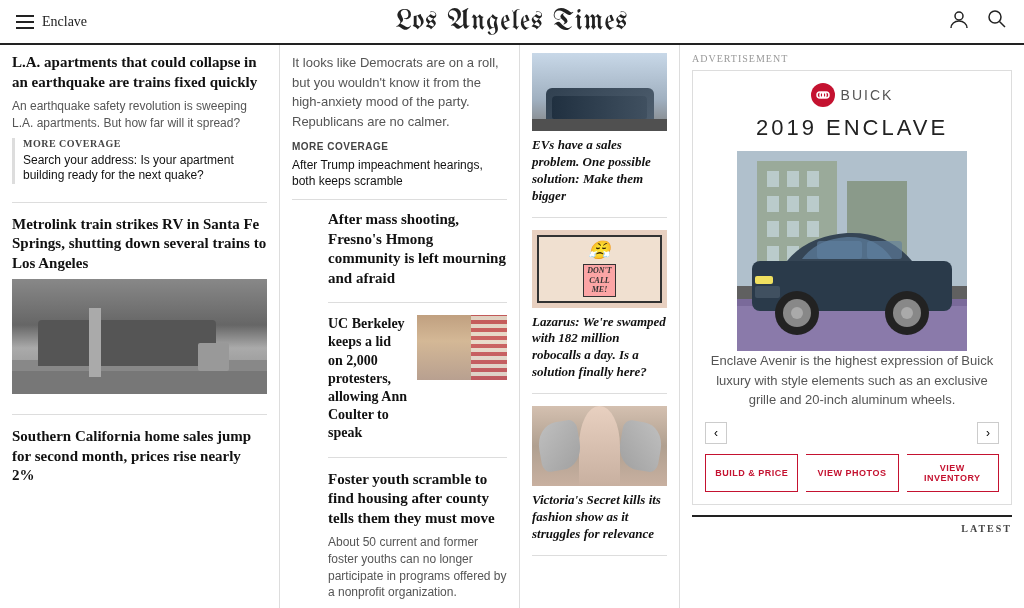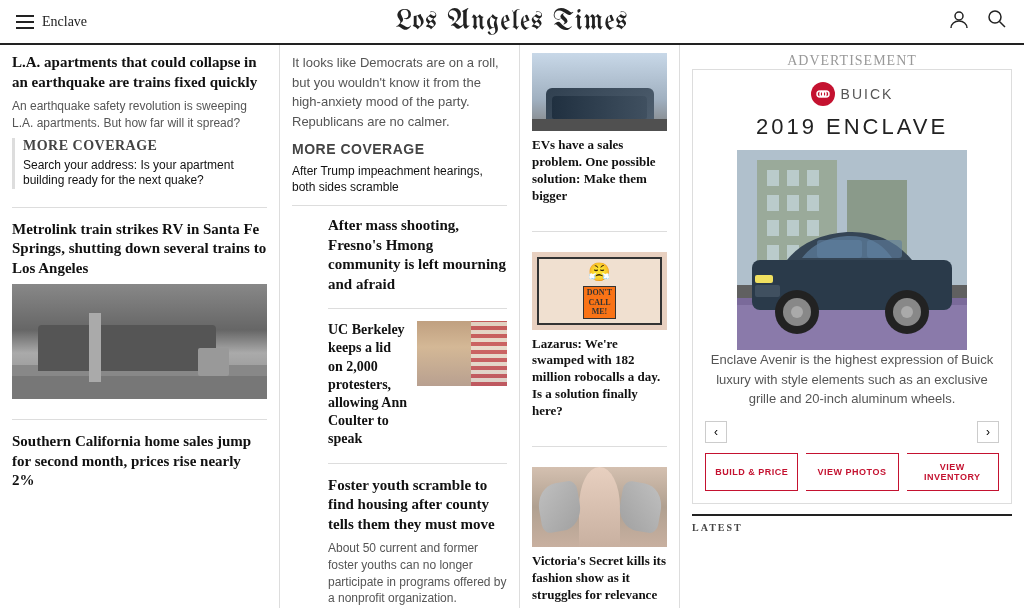--- a/index.html
+++ b/index.html
@@ -26,51 +26,51 @@
     
     .col4 { flex: 1; padding: 8px 12px; }
     
     .article { padding-bottom: 12px; margin-bottom: 12px; border-bottom: 1px solid #ddd; }
     .article:last-child { border-bottom: none; }
     
     .article-title { font-size: 15px; font-weight: bold; line-height: 1.3; margin-bottom: 6px; color: #111; }
     .article-title a { text-decoration: none; color: #111; }
     .article-summary { font-size: 12px; color: #555; line-height: 1.4; margin-bottom: 6px; font-family: Arial, sans-serif; }
     
-    .more-coverage { font-size: 14px; font-weight: bold; text-transform: uppercase; color: #444; margin: 6px 0 4px; letter-spacing: 0.5px; }
+    .more-coverage { font-size: 10px; font-weight: bold; text-transform: uppercase; color: #444; margin: 6px 0 4px; letter-spacing: 0.5px; }
     .more-coverage-link { font-size: 12px; color: #111; line-height: 1.3; font-family: Arial, sans-serif; }
     .more-coverage-box { border-left: 3px solid #ddd; padding-left: 8px; margin: 6px 0; }
     
     
     .col2-article { padding-bottom: 8px; margin-bottom: 12px; border-bottom: 1px solid #ddd; margin-left: 36px; }
     .col2-article:last-child { border-bottom: none; }
     .col2-title { font-size: 15px; font-weight: bold; line-height: 1.3; margin-bottom: 6px; }
     .col2-summary { font-size: 12px; color: #555; line-height: 1.4; font-family: Arial, sans-serif; }
     .col2-with-img { display: flex; gap: 8px; }
     .col2-with-img .col2-title { font-size: 14px; }
     
     
-    .col3-article { padding-bottom: 20px; margin-bottom: 20px; border-bottom: 1px solid #ddd; }
+    .col3-article { padding-bottom: 6px; margin-bottom: 12px; border-bottom: 1px solid #ddd; font-style: italic; }
     .col3-title { font-size: 13px; font-weight: bold; line-height: 1.3; margin-bottom: 6px; }
     
     
-    .ad-label { font-size: 14px; text-align: center; color: #999; text-transform: uppercase; letter-spacing: 1px; }
+    .ad-label { font-size: 10px; text-align: left; color: #999; text-transform: uppercase; letter-spacing: 1px; margin-bottom: 6px; }
     .ad-box { border: 1px solid #ddd; padding: 12px; text-align: center; }
     .ad-brand { display: flex; align-items: center; gap: 6px; justify-content: center; margin-bottom: 8px; }
     .ad-brand-logo { width: 24px; height: 24px; border-radius: 50%; background: #c41230; display: flex; align-items: center; justify-content: center; color: white; font-size: 9px; font-weight: bold; }
     .ad-brand-name { font-size: 14px; font-family: Arial, sans-serif; letter-spacing: 2px; text-transform: uppercase; color: #555; }
     .ad-model { font-size: 22px; font-family: Arial, sans-serif; font-weight: 300; letter-spacing: 3px; color: #222; margin-bottom: 10px; }
     .ad-description { font-size: 13px; font-family: Arial, sans-serif; color: #555; line-height: 1.5; margin-bottom: 12px; text-align: center; }
     .ad-nav { display: flex; align-items: center; justify-content: space-between; margin-bottom: 10px; }
     .ad-nav-btn { background: none; border: 1px solid #ccc; width: 22px; height: 22px; cursor: pointer; display: flex; align-items: center; justify-content: center; font-size: 12px; }
     .ad-buttons { display: flex; gap: 8px; }
     .ad-btn { flex: 1; padding: 8px 4px; font-size: 9px; font-weight: bold; text-transform: uppercase; letter-spacing: 0.5px; border: 1px solid #c41230; background: white; color: #c41230; cursor: pointer; font-family: Arial, sans-serif; }
     .ad-btn:not(:first-child) { border-left: none; }
     
-    .latest-label { font-size: 10px; font-weight: bold; text-transform: uppercase; letter-spacing: 2px; color: #444; margin-top: 10px; border-top: 2px solid #222; padding-top: 6px; }
+    .latest-label { font-size: 10px; font-weight: bold; text-transform: uppercase; letter-spacing: 2px; color: #444; margin-top: 10px; border-top: 2px solid #222; padding-top: 6px; text-align: right; }
     
     
     .col2-truncated { font-size: 13px; color: #555; line-height: 1.5; margin-bottom: 10px; font-family: Arial, sans-serif; border-bottom: 1px solid #ddd; padding-bottom: 10px; }
 
     
     .car-svg-container { width: 100%; height: 200px; overflow: hidden; }
   </style>
 </head>
 <body>
 
@@ -137,21 +137,21 @@
     </div>
 
   </div>
 
   <div class="col2">
 
     <div class="col2-truncated">
       <div>It looks like Democrats are on a roll, but you wouldn't know it from the high-anxiety mood of the party. Republicans are no calmer.</div>
       <div style="margin-top:8px;">
         <div class="more-coverage">More Coverage</div>
-        <div class="more-coverage-link">After Trump impeachment hearings, both sides scramble</div>
+        <div class="more-coverage-link">After Trump impeachment hearings, both keeps scramble</div>
       </div>
     </div>
 
     <div class="col2-article">
       <div class="col2-title">
         <a href="#" style="text-decoration:none;color:#111;">After mass shooting, Fresno's Hmong community is left mourning and afraid</a>
       </div>
     </div>
 
     <div class="col2-article">
@@ -198,21 +198,21 @@
         <a href="#" style="text-decoration:none;color:#111;">EVs have a sales problem. One possible solution: Make them bigger</a>
       </div>
     </div>
 
     <div class="col3-article">
 
       <div style="width:100%; height:78px; background: #e8d0c0; margin-bottom:6px; position:relative; overflow:hidden;">
         <div style="position:absolute; top:5px; left:5px; right:5px; bottom:5px; background:#f0e0d0; border:2px solid #333; display:flex; align-items:center; justify-content:center;">
           <div style="font-size:10px; font-weight:bold; color:#333; text-align:center; line-height:1.2;">
             <div style="font-size:18px;">😤</div>
-            <div style="font-size:8px; background:#f97316; border:1px solid #333; padding:1px 3px; margin-top:2px;">DON'T<br>CALL<br>ME!</div>
+            <div style="font-size:8px; background:#fca5a5; border:1px solid #333; padding:1px 3px; margin-top:2px;">DON'T<br>CALL<br>ME!</div>
           </div>
         </div>
       </div>
       <div class="col3-title">
         <a href="#" style="text-decoration:none;color:#111;">Lazarus: We're swamped with 182 million robocalls a day. Is a solution finally here?</a>
       </div>
     </div>
 
     <div class="col3-article">
 

